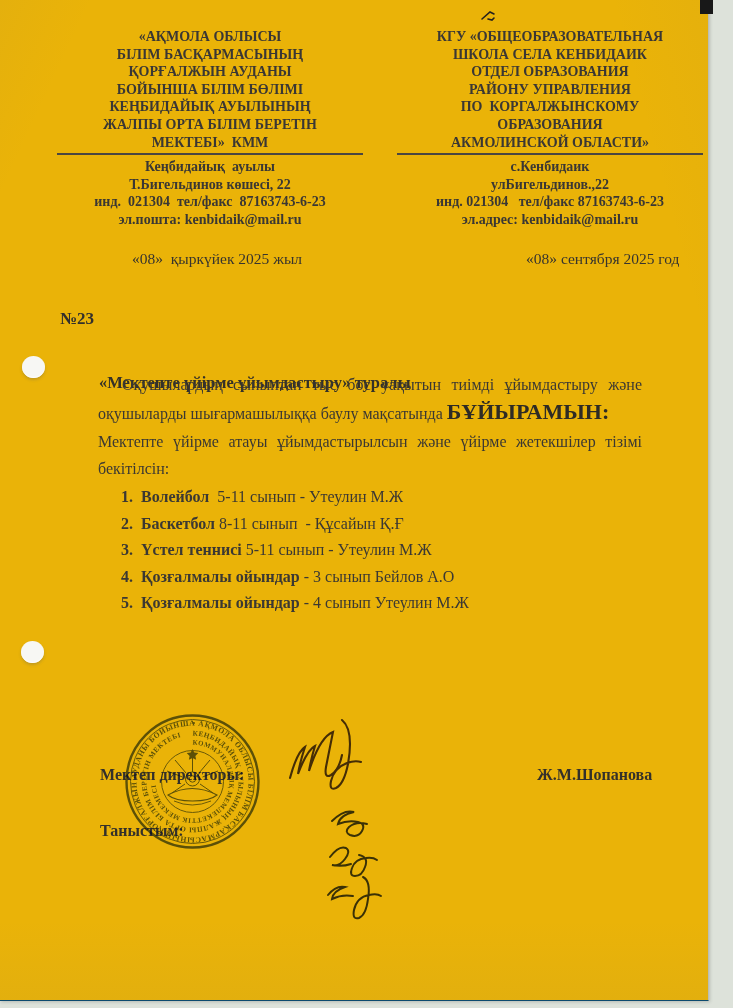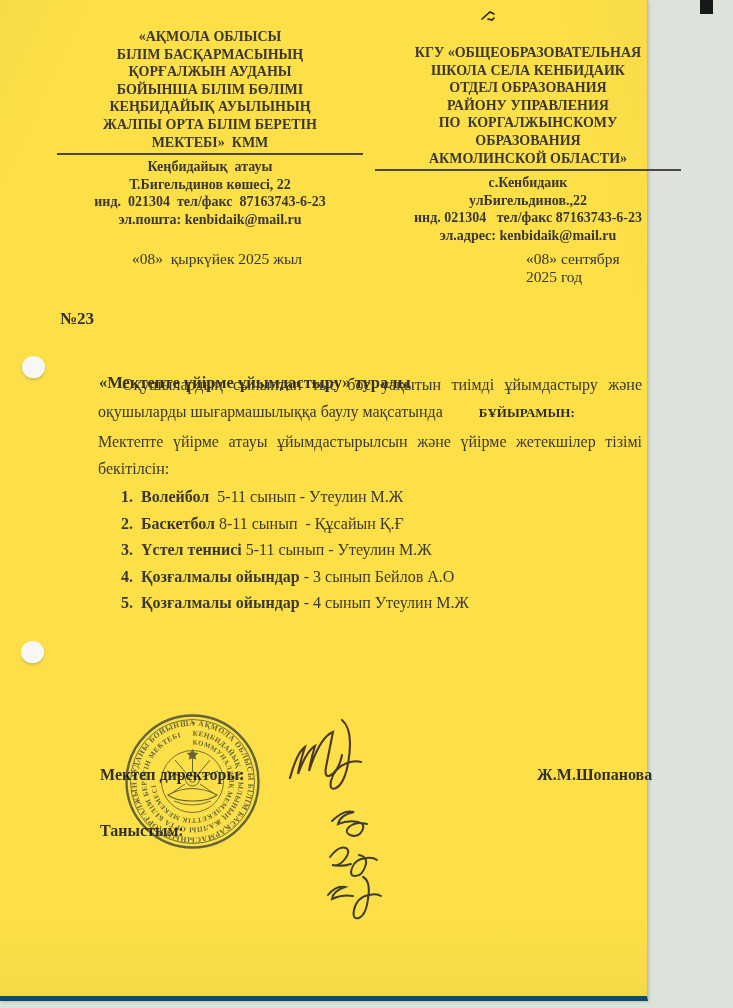--- a/index.html
+++ b/index.html
@@ -4,60 +4,60 @@
 <style>
   * { margin:0; padding:0; box-sizing:border-box; }
   html,body { width:733px; height:1008px; }
   body {
     position:relative;
     background:#dde2da;
     font-family:"Liberation Serif","DejaVu Serif",serif;
     overflow:hidden;
   }
   .page {
-    position:absolute; left:0; top:0; width:648px; height:1001px;
-    background:#fde047;
+    position:absolute; left:0; top:0; width:709px; height:1001px;
+    background:#eab308;
     border-right:1px solid #b9beb5;
-    border-bottom:5px solid #0c4a6e;
+    border-bottom:1px solid #0c4a6e;
     box-shadow:1px 1px 3px rgba(70,80,70,.25);
   }
   .page::before { 
     content:""; position:absolute; inset:0; pointer-events:none;
     background:
       linear-gradient(115deg, rgba(120,120,110,.05) 0%, transparent 8%),
       linear-gradient(255deg, rgba(120,120,110,.045) 0%, transparent 10%),
       linear-gradient(180deg, transparent 92%, rgba(110,115,105,.06) 100%);
   }
   .corner-mark { position:absolute; left:700px; top:0; width:13px; height:14px; background:#181818; }
   .punch { position:absolute; width:23px; height:22px; border-radius:50%;
     background:#f7f7f4; box-shadow:0 2px 3px rgba(90,95,88,.28), inset 0 -1px 1px rgba(255,255,255,.9); }
   .punch1 { left:22px; top:356px; }
   .punch2 { left:21px; top:641px; }
 
   .hdr-col { position:absolute; top:28px; width:306px; text-align:center;
     font-weight:bold; font-size:14px; line-height:17.6px; color:#3a3734; }
   .hdr-col.left  { left:57px; }
-  .hdr-col.right { left:375px;margin-top:16px; }
+  .hdr-col.right { left:397px; }
   .hdr-line { white-space:pre-wrap; }
   .hdr-rule { border-bottom:2px solid #4a4642; margin:2px 0 3px 0; }
 
   .date { position:absolute; top:250px; font-size:15.5px; color:#37342f; white-space:pre-wrap;margin-left:32px; }
   .date-left  { left:100px; }
   .date-right { left:494px; }
 
   .doc-num { position:absolute; top:309px; left:60px; width:630px; text-align:left;
     font-weight:bold; font-size:17px; color:#33302c; }
 
   .subject { position:absolute; top:343px; left:99px; font-weight:bold; font-size:16.5px; color:#343128;margin-top:30px; }
 
   .para { position:absolute; left:98px; width:544px; font-size:16px; line-height:27px;
     text-align:justify; color:#3b3833; white-space:pre-wrap; }
   .para.p1 { top:371px; text-indent:24px; }
   .para.p2 { top:428px; }
-  .para b { font-size:13px; color:#2e2b25;margin-left:32px; }
+  .para b { font-size:22px; color:#2e2b25; }
 
   .order-list { position:absolute; left:121px; top:484px; font-size:16px; line-height:26.5px; color:#3b3833; }
   .order-item { white-space:pre-wrap; }
   .order-item .num { font-weight:bold; padding-right:8px; }
   .order-item .nm  { font-weight:bold; }
 
   .sig-label { position:absolute; font-weight:bold; font-size:16px; color:#33302b; z-index:2; }
   .dir-label { left:100px; top:766px; }
   .dir-name  { left:537px; top:766px; }
   .ack-label { left:100px; top:822px; }
@@ -86,21 +86,21 @@
 
   <div class="hdr-col left">
     <div class="hdr-line">«АҚМОЛА ОБЛЫСЫ</div>
     <div class="hdr-line">БІЛІМ БАСҚАРМАСЫНЫҢ</div>
     <div class="hdr-line">ҚОРҒАЛЖЫН АУДАНЫ</div>
     <div class="hdr-line">БОЙЫНША БІЛІМ БӨЛІМІ</div>
     <div class="hdr-line">КЕҢБИДАЙЫҚ АУЫЛЫНЫҢ</div>
     <div class="hdr-line">ЖАЛПЫ ОРТА БІЛІМ БЕРЕТІН</div>
     <div class="hdr-line">МЕКТЕБІ»  КММ</div>
     <div class="hdr-rule"></div>
-    <div class="hdr-line">Кеңбидайық  атауы</div>
+    <div class="hdr-line">Кеңбидайық  ауылы</div>
     <div class="hdr-line">Т.Бигельдинов көшесі, 22</div>
     <div class="hdr-line">инд.  021304  тел/факс  87163743-6-23</div>
     <div class="hdr-line">эл.пошта: kenbidaik@mail.ru</div>
   </div>
 
   <div class="hdr-col right">
     <div class="hdr-line">КГУ «ОБЩЕОБРАЗОВАТЕЛЬНАЯ</div>
     <div class="hdr-line">ШКОЛА СЕЛА КЕНБИДАИК</div>
     <div class="hdr-line">ОТДЕЛ ОБРАЗОВАНИЯ</div>
     <div class="hdr-line">РАЙОНУ УПРАВЛЕНИЯ</div>

